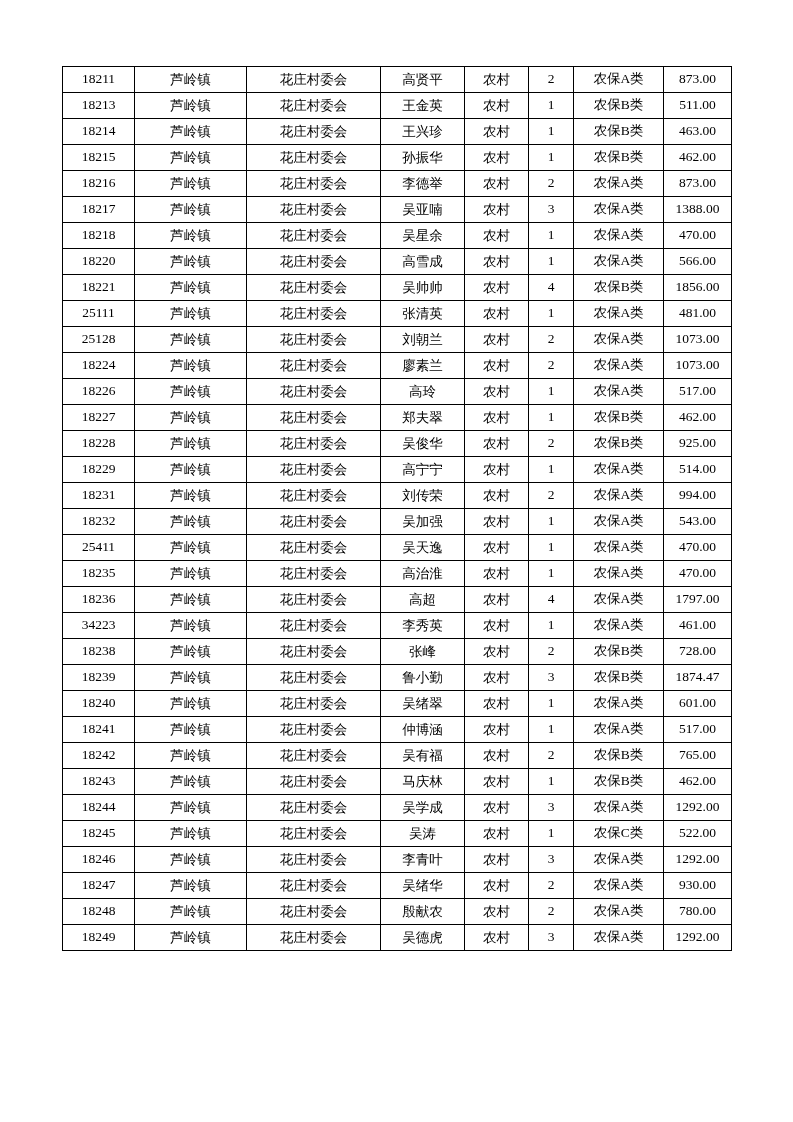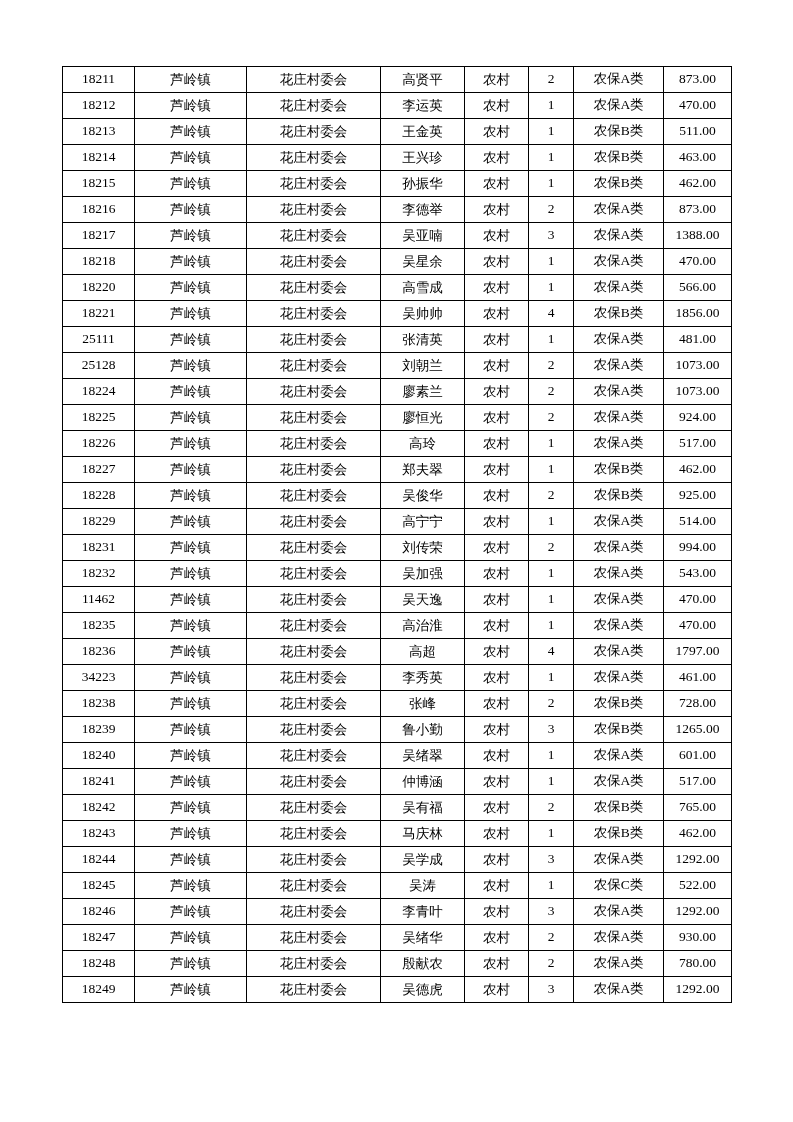--- a/index.html
+++ b/index.html
@@ -76,268 +76,248 @@
           <td class="id">18211</td>
           <td class="town">芦岭镇</td>
           <td class="village">花庄村委会</td>
           <td class="name">高贤平</td>
           <td class="type">农村</td>
           <td class="count">2</td>
           <td class="cat">农保A类</td>
           <td class="amount">873.00</td>
         </tr>
         <tr>
-          <td class="id">18212</td>
-          <td class="town">芦岭镇</td>
-          <td class="village">花庄村委会</td>
-          <td class="name">李运英</td>
+          <td class="id">18213</td>
+          <td class="town">芦岭镇</td>
+          <td class="village">花庄村委会</td>
+          <td class="name">王金英</td>
+          <td class="type">农村</td>
+          <td class="count">1</td>
+          <td class="cat">农保B类</td>
+          <td class="amount">511.00</td>
+        </tr>
+        <tr>
+          <td class="id">18214</td>
+          <td class="town">芦岭镇</td>
+          <td class="village">花庄村委会</td>
+          <td class="name">王兴珍</td>
+          <td class="type">农村</td>
+          <td class="count">1</td>
+          <td class="cat">农保B类</td>
+          <td class="amount">463.00</td>
+        </tr>
+        <tr>
+          <td class="id">18215</td>
+          <td class="town">芦岭镇</td>
+          <td class="village">花庄村委会</td>
+          <td class="name">孙振华</td>
+          <td class="type">农村</td>
+          <td class="count">1</td>
+          <td class="cat">农保B类</td>
+          <td class="amount">462.00</td>
+        </tr>
+        <tr>
+          <td class="id">18216</td>
+          <td class="town">芦岭镇</td>
+          <td class="village">花庄村委会</td>
+          <td class="name">李德举</td>
+          <td class="type">农村</td>
+          <td class="count">2</td>
+          <td class="cat">农保A类</td>
+          <td class="amount">873.00</td>
+        </tr>
+        <tr>
+          <td class="id">18217</td>
+          <td class="town">芦岭镇</td>
+          <td class="village">花庄村委会</td>
+          <td class="name">吴亚喃</td>
+          <td class="type">农村</td>
+          <td class="count">3</td>
+          <td class="cat">农保A类</td>
+          <td class="amount">1388.00</td>
+        </tr>
+        <tr>
+          <td class="id">18218</td>
+          <td class="town">芦岭镇</td>
+          <td class="village">花庄村委会</td>
+          <td class="name">吴星余</td>
           <td class="type">农村</td>
           <td class="count">1</td>
           <td class="cat">农保A类</td>
           <td class="amount">470.00</td>
         </tr>
         <tr>
-          <td class="id">18213</td>
-          <td class="town">芦岭镇</td>
-          <td class="village">花庄村委会</td>
-          <td class="name">王金英</td>
-          <td class="type">农村</td>
-          <td class="count">1</td>
-          <td class="cat">农保B类</td>
-          <td class="amount">511.00</td>
-        </tr>
-        <tr>
-          <td class="id">18214</td>
-          <td class="town">芦岭镇</td>
-          <td class="village">花庄村委会</td>
-          <td class="name">王兴珍</td>
-          <td class="type">农村</td>
-          <td class="count">1</td>
-          <td class="cat">农保B类</td>
-          <td class="amount">463.00</td>
-        </tr>
-        <tr>
-          <td class="id">18215</td>
-          <td class="town">芦岭镇</td>
-          <td class="village">花庄村委会</td>
-          <td class="name">孙振华</td>
+          <td class="id">18220</td>
+          <td class="town">芦岭镇</td>
+          <td class="village">花庄村委会</td>
+          <td class="name">高雪成</td>
+          <td class="type">农村</td>
+          <td class="count">1</td>
+          <td class="cat">农保A类</td>
+          <td class="amount">566.00</td>
+        </tr>
+        <tr>
+          <td class="id">18221</td>
+          <td class="town">芦岭镇</td>
+          <td class="village">花庄村委会</td>
+          <td class="name">吴帅帅</td>
+          <td class="type">农村</td>
+          <td class="count">4</td>
+          <td class="cat">农保B类</td>
+          <td class="amount">1856.00</td>
+        </tr>
+        <tr>
+          <td class="id">25111</td>
+          <td class="town">芦岭镇</td>
+          <td class="village">花庄村委会</td>
+          <td class="name">张清英</td>
+          <td class="type">农村</td>
+          <td class="count">1</td>
+          <td class="cat">农保A类</td>
+          <td class="amount">481.00</td>
+        </tr>
+        <tr>
+          <td class="id">25128</td>
+          <td class="town">芦岭镇</td>
+          <td class="village">花庄村委会</td>
+          <td class="name">刘朝兰</td>
+          <td class="type">农村</td>
+          <td class="count">2</td>
+          <td class="cat">农保A类</td>
+          <td class="amount">1073.00</td>
+        </tr>
+        <tr>
+          <td class="id">18224</td>
+          <td class="town">芦岭镇</td>
+          <td class="village">花庄村委会</td>
+          <td class="name">廖素兰</td>
+          <td class="type">农村</td>
+          <td class="count">2</td>
+          <td class="cat">农保A类</td>
+          <td class="amount">1073.00</td>
+        </tr>
+        <tr>
+          <td class="id">18226</td>
+          <td class="town">芦岭镇</td>
+          <td class="village">花庄村委会</td>
+          <td class="name">高玲</td>
+          <td class="type">农村</td>
+          <td class="count">1</td>
+          <td class="cat">农保A类</td>
+          <td class="amount">517.00</td>
+        </tr>
+        <tr>
+          <td class="id">18227</td>
+          <td class="town">芦岭镇</td>
+          <td class="village">花庄村委会</td>
+          <td class="name">郑夫翠</td>
           <td class="type">农村</td>
           <td class="count">1</td>
           <td class="cat">农保B类</td>
           <td class="amount">462.00</td>
         </tr>
         <tr>
-          <td class="id">18216</td>
-          <td class="town">芦岭镇</td>
-          <td class="village">花庄村委会</td>
-          <td class="name">李德举</td>
-          <td class="type">农村</td>
-          <td class="count">2</td>
-          <td class="cat">农保A类</td>
-          <td class="amount">873.00</td>
-        </tr>
-        <tr>
-          <td class="id">18217</td>
-          <td class="town">芦岭镇</td>
-          <td class="village">花庄村委会</td>
-          <td class="name">吴亚喃</td>
+          <td class="id">18228</td>
+          <td class="town">芦岭镇</td>
+          <td class="village">花庄村委会</td>
+          <td class="name">吴俊华</td>
+          <td class="type">农村</td>
+          <td class="count">2</td>
+          <td class="cat">农保B类</td>
+          <td class="amount">925.00</td>
+        </tr>
+        <tr>
+          <td class="id">18229</td>
+          <td class="town">芦岭镇</td>
+          <td class="village">花庄村委会</td>
+          <td class="name">高宁宁</td>
+          <td class="type">农村</td>
+          <td class="count">1</td>
+          <td class="cat">农保A类</td>
+          <td class="amount">514.00</td>
+        </tr>
+        <tr>
+          <td class="id">18231</td>
+          <td class="town">芦岭镇</td>
+          <td class="village">花庄村委会</td>
+          <td class="name">刘传荣</td>
+          <td class="type">农村</td>
+          <td class="count">2</td>
+          <td class="cat">农保A类</td>
+          <td class="amount">994.00</td>
+        </tr>
+        <tr>
+          <td class="id">18232</td>
+          <td class="town">芦岭镇</td>
+          <td class="village">花庄村委会</td>
+          <td class="name">吴加强</td>
+          <td class="type">农村</td>
+          <td class="count">1</td>
+          <td class="cat">农保A类</td>
+          <td class="amount">543.00</td>
+        </tr>
+        <tr>
+          <td class="id">25411</td>
+          <td class="town">芦岭镇</td>
+          <td class="village">花庄村委会</td>
+          <td class="name">吴天逸</td>
+          <td class="type">农村</td>
+          <td class="count">1</td>
+          <td class="cat">农保A类</td>
+          <td class="amount">470.00</td>
+        </tr>
+        <tr>
+          <td class="id">18235</td>
+          <td class="town">芦岭镇</td>
+          <td class="village">花庄村委会</td>
+          <td class="name">高治淮</td>
+          <td class="type">农村</td>
+          <td class="count">1</td>
+          <td class="cat">农保A类</td>
+          <td class="amount">470.00</td>
+        </tr>
+        <tr>
+          <td class="id">18236</td>
+          <td class="town">芦岭镇</td>
+          <td class="village">花庄村委会</td>
+          <td class="name">高超</td>
+          <td class="type">农村</td>
+          <td class="count">4</td>
+          <td class="cat">农保A类</td>
+          <td class="amount">1797.00</td>
+        </tr>
+        <tr>
+          <td class="id">34223</td>
+          <td class="town">芦岭镇</td>
+          <td class="village">花庄村委会</td>
+          <td class="name">李秀英</td>
+          <td class="type">农村</td>
+          <td class="count">1</td>
+          <td class="cat">农保A类</td>
+          <td class="amount">461.00</td>
+        </tr>
+        <tr>
+          <td class="id">18238</td>
+          <td class="town">芦岭镇</td>
+          <td class="village">花庄村委会</td>
+          <td class="name">张峰</td>
+          <td class="type">农村</td>
+          <td class="count">2</td>
+          <td class="cat">农保B类</td>
+          <td class="amount">728.00</td>
+        </tr>
+        <tr>
+          <td class="id">18239</td>
+          <td class="town">芦岭镇</td>
+          <td class="village">花庄村委会</td>
+          <td class="name">鲁小勤</td>
           <td class="type">农村</td>
           <td class="count">3</td>
-          <td class="cat">农保A类</td>
-          <td class="amount">1388.00</td>
-        </tr>
-        <tr>
-          <td class="id">18218</td>
-          <td class="town">芦岭镇</td>
-          <td class="village">花庄村委会</td>
-          <td class="name">吴星余</td>
-          <td class="type">农村</td>
-          <td class="count">1</td>
-          <td class="cat">农保A类</td>
-          <td class="amount">470.00</td>
-        </tr>
-        <tr>
-          <td class="id">18220</td>
-          <td class="town">芦岭镇</td>
-          <td class="village">花庄村委会</td>
-          <td class="name">高雪成</td>
-          <td class="type">农村</td>
-          <td class="count">1</td>
-          <td class="cat">农保A类</td>
-          <td class="amount">566.00</td>
-        </tr>
-        <tr>
-          <td class="id">18221</td>
-          <td class="town">芦岭镇</td>
-          <td class="village">花庄村委会</td>
-          <td class="name">吴帅帅</td>
-          <td class="type">农村</td>
-          <td class="count">4</td>
-          <td class="cat">农保B类</td>
-          <td class="amount">1856.00</td>
-        </tr>
-        <tr>
-          <td class="id">25111</td>
-          <td class="town">芦岭镇</td>
-          <td class="village">花庄村委会</td>
-          <td class="name">张清英</td>
-          <td class="type">农村</td>
-          <td class="count">1</td>
-          <td class="cat">农保A类</td>
-          <td class="amount">481.00</td>
-        </tr>
-        <tr>
-          <td class="id">25128</td>
-          <td class="town">芦岭镇</td>
-          <td class="village">花庄村委会</td>
-          <td class="name">刘朝兰</td>
-          <td class="type">农村</td>
-          <td class="count">2</td>
-          <td class="cat">农保A类</td>
-          <td class="amount">1073.00</td>
-        </tr>
-        <tr>
-          <td class="id">18224</td>
-          <td class="town">芦岭镇</td>
-          <td class="village">花庄村委会</td>
-          <td class="name">廖素兰</td>
-          <td class="type">农村</td>
-          <td class="count">2</td>
-          <td class="cat">农保A类</td>
-          <td class="amount">1073.00</td>
-        </tr>
-        <tr>
-          <td class="id">18225</td>
-          <td class="town">芦岭镇</td>
-          <td class="village">花庄村委会</td>
-          <td class="name">廖恒光</td>
-          <td class="type">农村</td>
-          <td class="count">2</td>
-          <td class="cat">农保A类</td>
-          <td class="amount">924.00</td>
-        </tr>
-        <tr>
-          <td class="id">18226</td>
-          <td class="town">芦岭镇</td>
-          <td class="village">花庄村委会</td>
-          <td class="name">高玲</td>
-          <td class="type">农村</td>
-          <td class="count">1</td>
-          <td class="cat">农保A类</td>
-          <td class="amount">517.00</td>
-        </tr>
-        <tr>
-          <td class="id">18227</td>
-          <td class="town">芦岭镇</td>
-          <td class="village">花庄村委会</td>
-          <td class="name">郑夫翠</td>
-          <td class="type">农村</td>
-          <td class="count">1</td>
-          <td class="cat">农保B类</td>
-          <td class="amount">462.00</td>
-        </tr>
-        <tr>
-          <td class="id">18228</td>
-          <td class="town">芦岭镇</td>
-          <td class="village">花庄村委会</td>
-          <td class="name">吴俊华</td>
-          <td class="type">农村</td>
-          <td class="count">2</td>
-          <td class="cat">农保B类</td>
-          <td class="amount">925.00</td>
-        </tr>
-        <tr>
-          <td class="id">18229</td>
-          <td class="town">芦岭镇</td>
-          <td class="village">花庄村委会</td>
-          <td class="name">高宁宁</td>
-          <td class="type">农村</td>
-          <td class="count">1</td>
-          <td class="cat">农保A类</td>
-          <td class="amount">514.00</td>
-        </tr>
-        <tr>
-          <td class="id">18231</td>
-          <td class="town">芦岭镇</td>
-          <td class="village">花庄村委会</td>
-          <td class="name">刘传荣</td>
-          <td class="type">农村</td>
-          <td class="count">2</td>
-          <td class="cat">农保A类</td>
-          <td class="amount">994.00</td>
-        </tr>
-        <tr>
-          <td class="id">18232</td>
-          <td class="town">芦岭镇</td>
-          <td class="village">花庄村委会</td>
-          <td class="name">吴加强</td>
-          <td class="type">农村</td>
-          <td class="count">1</td>
-          <td class="cat">农保A类</td>
-          <td class="amount">543.00</td>
-        </tr>
-        <tr>
-          <td class="id">11462</td>
-          <td class="town">芦岭镇</td>
-          <td class="village">花庄村委会</td>
-          <td class="name">吴天逸</td>
-          <td class="type">农村</td>
-          <td class="count">1</td>
-          <td class="cat">农保A类</td>
-          <td class="amount">470.00</td>
-        </tr>
-        <tr>
-          <td class="id">18235</td>
-          <td class="town">芦岭镇</td>
-          <td class="village">花庄村委会</td>
-          <td class="name">高治淮</td>
-          <td class="type">农村</td>
-          <td class="count">1</td>
-          <td class="cat">农保A类</td>
-          <td class="amount">470.00</td>
-        </tr>
-        <tr>
-          <td class="id">18236</td>
-          <td class="town">芦岭镇</td>
-          <td class="village">花庄村委会</td>
-          <td class="name">高超</td>
-          <td class="type">农村</td>
-          <td class="count">4</td>
-          <td class="cat">农保A类</td>
-          <td class="amount">1797.00</td>
-        </tr>
-        <tr>
-          <td class="id">34223</td>
-          <td class="town">芦岭镇</td>
-          <td class="village">花庄村委会</td>
-          <td class="name">李秀英</td>
-          <td class="type">农村</td>
-          <td class="count">1</td>
-          <td class="cat">农保A类</td>
-          <td class="amount">461.00</td>
-        </tr>
-        <tr>
-          <td class="id">18238</td>
-          <td class="town">芦岭镇</td>
-          <td class="village">花庄村委会</td>
-          <td class="name">张峰</td>
-          <td class="type">农村</td>
-          <td class="count">2</td>
-          <td class="cat">农保B类</td>
-          <td class="amount">728.00</td>
-        </tr>
-        <tr>
-          <td class="id">18239</td>
-          <td class="town">芦岭镇</td>
-          <td class="village">花庄村委会</td>
-          <td class="name">鲁小勤</td>
-          <td class="type">农村</td>
-          <td class="count">3</td>
-          <td class="cat">农保B类</td>
-          <td class="amount">1265.00</td>
+          <td class="cat">农保B类</td>
+          <td class="amount">1874.47</td>
         </tr>
         <tr>
           <td class="id">18240</td>
           <td class="town">芦岭镇</td>
           <td class="village">花庄村委会</td>
           <td class="name">吴绪翠</td>
           <td class="type">农村</td>
           <td class="count">1</td>
           <td class="cat">农保A类</td>
           <td class="amount">601.00</td>

